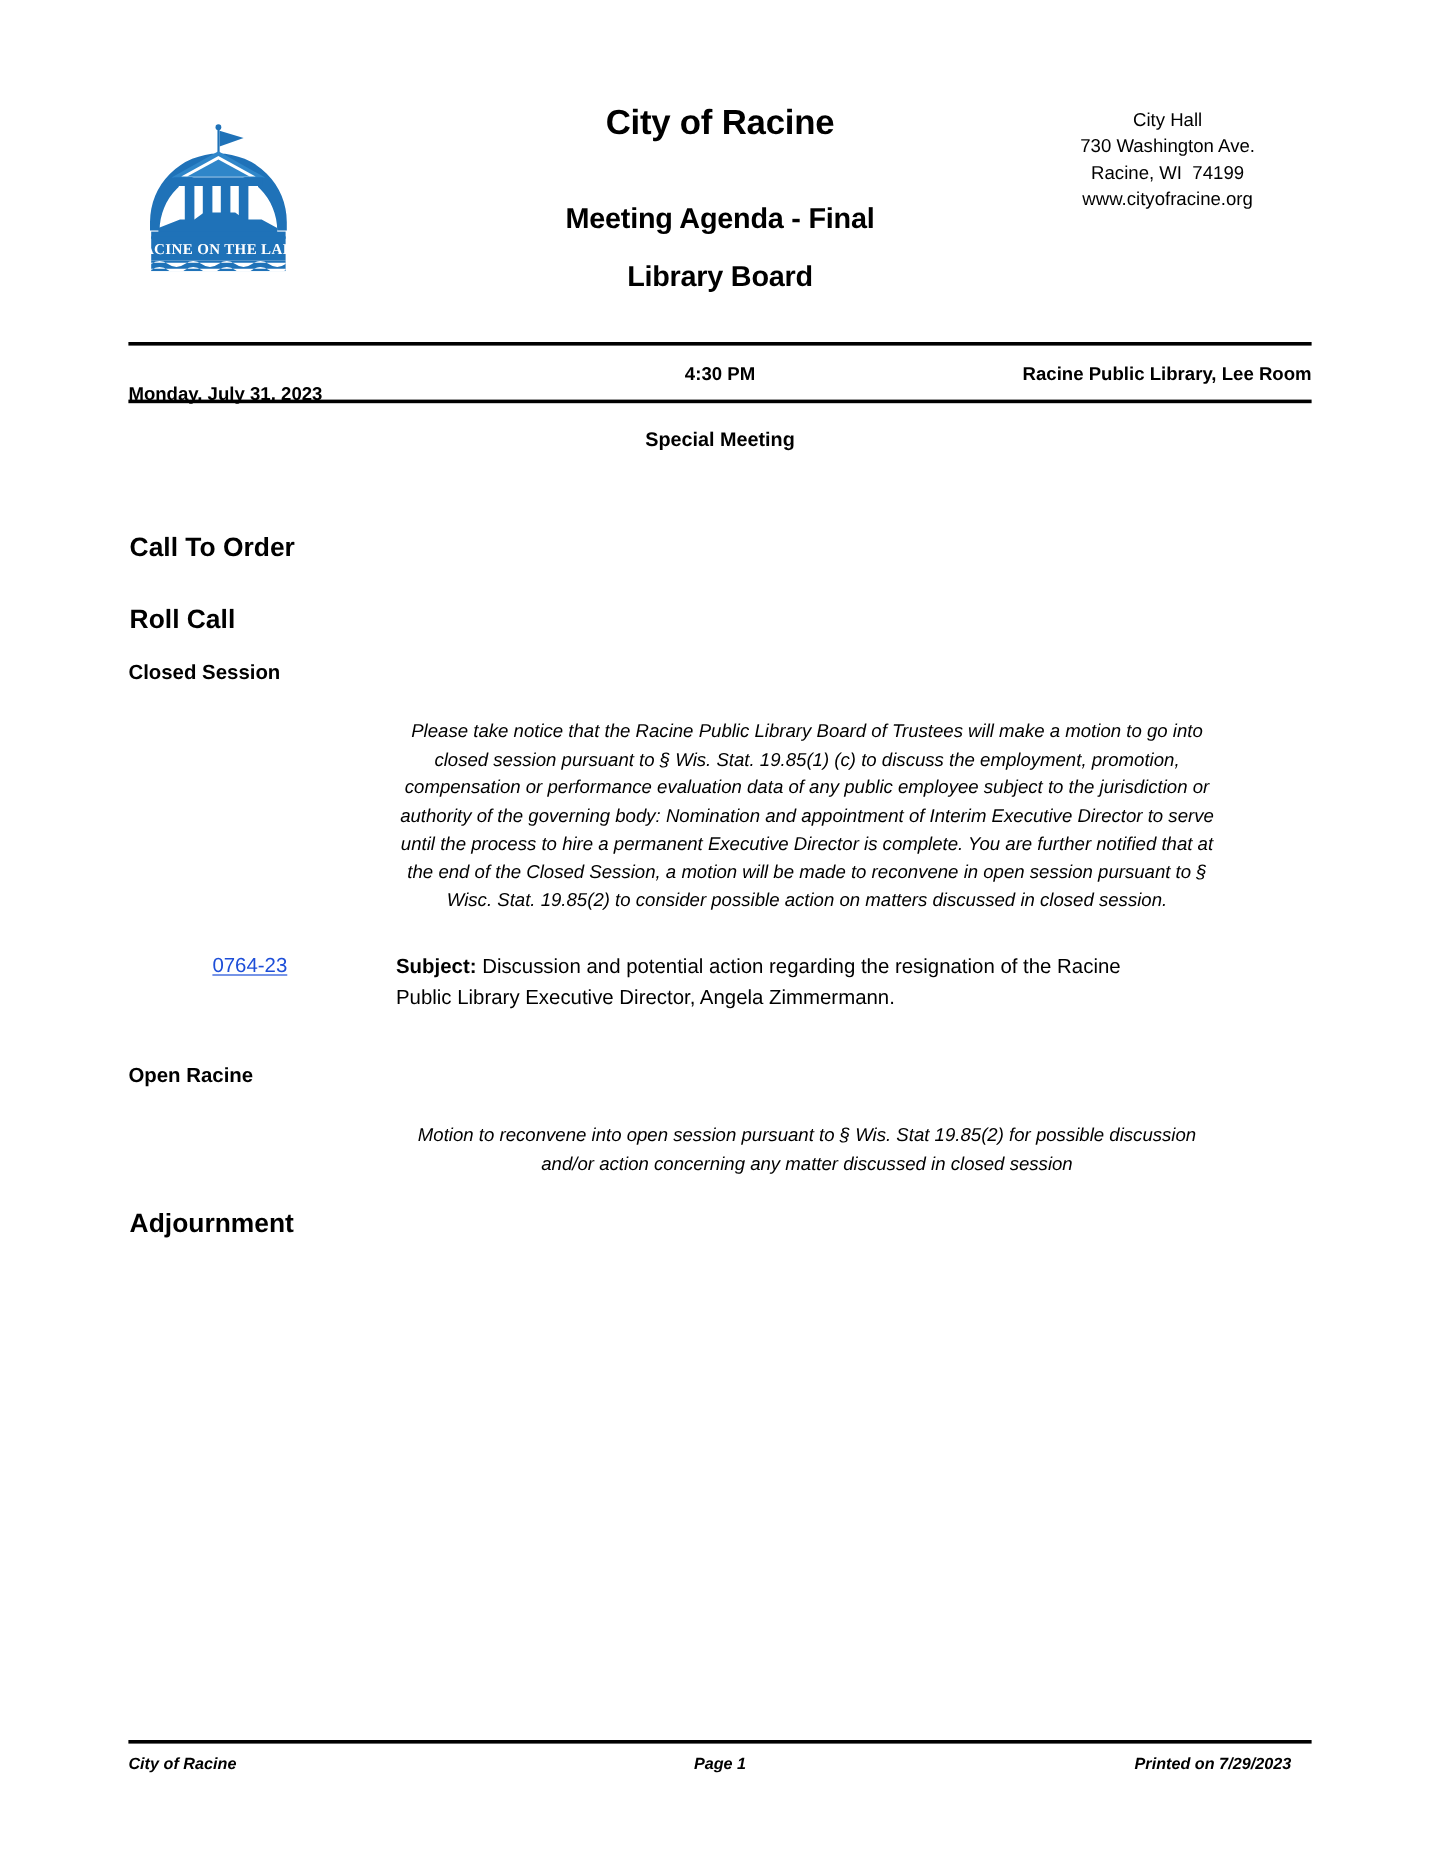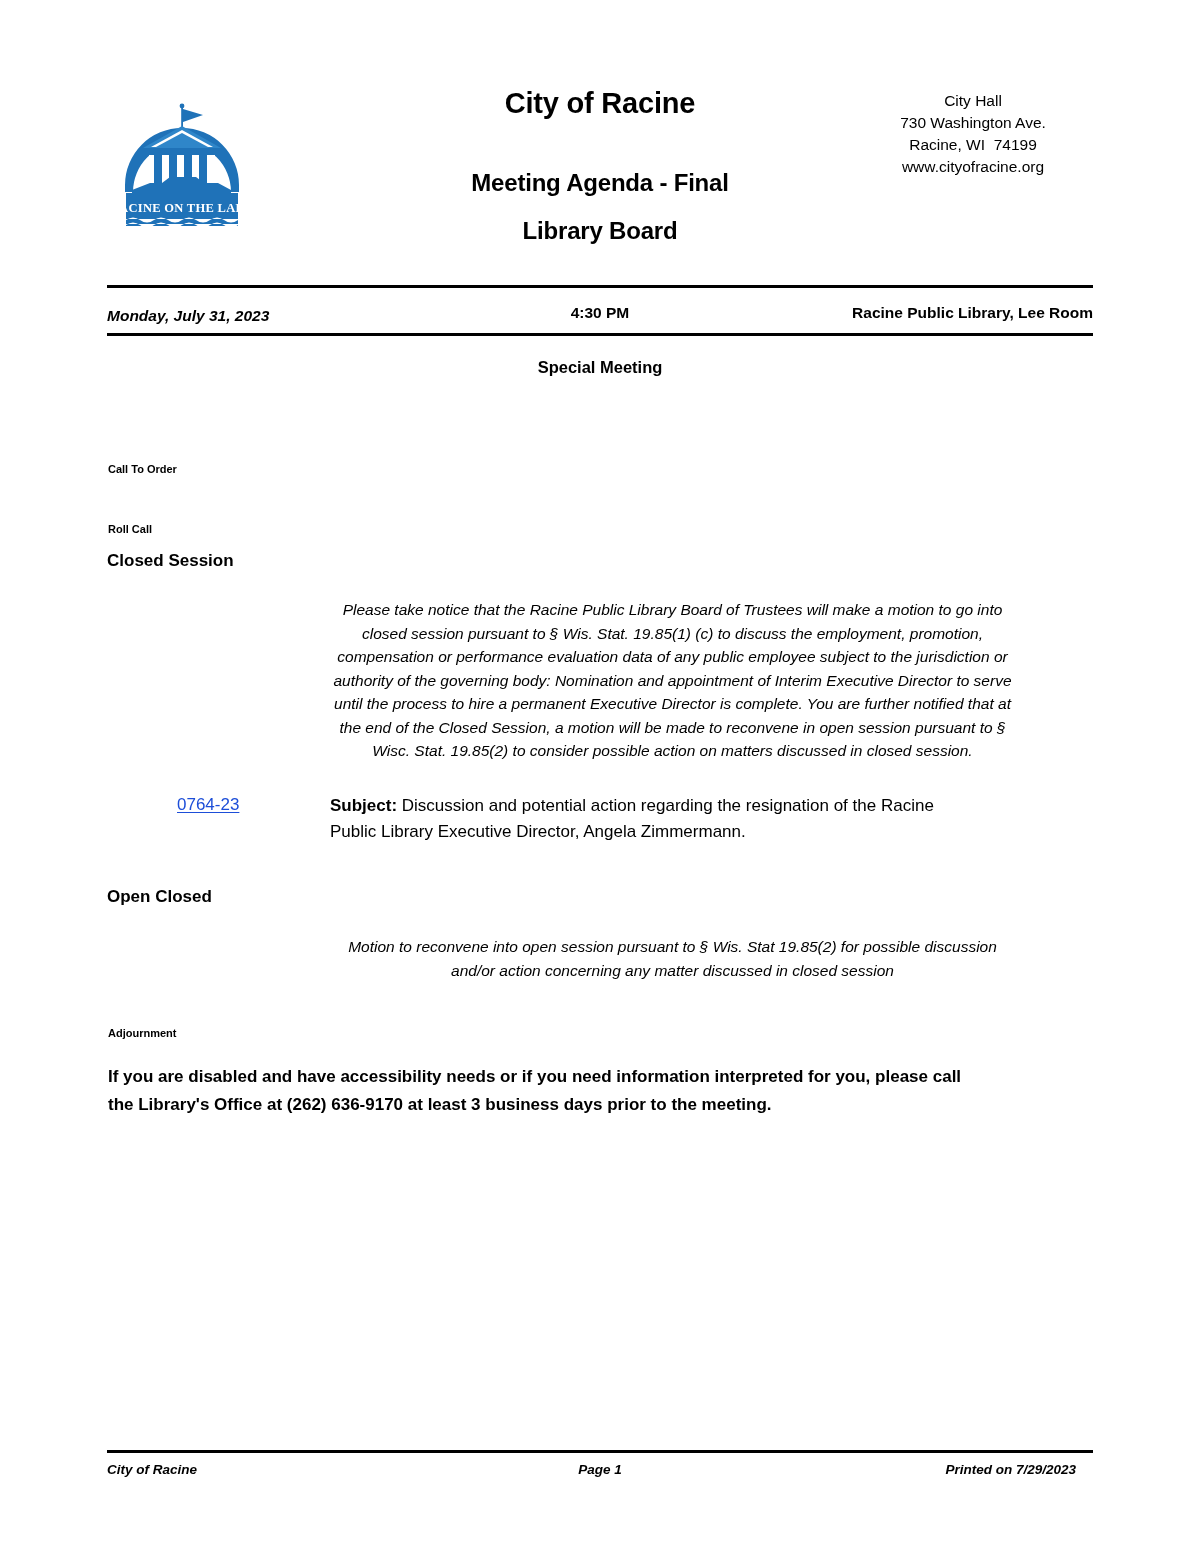--- a/index.html
+++ b/index.html
@@ -94,41 +94,40 @@
   
   .meta-row {
     position: absolute;
     left: 107px;
     top: 304px;
     width: 986px;
     height: 26px;
     font-size: 15.5px;
     font-weight: bold;
   }
-  .meta-date  { position: absolute; left: 0;   top: 3px; font-style: italic; }
+  .meta-date  { position: absolute; left: 0;   top: 16px; }
   .meta-time  { position: absolute; left: 0;   top: 0; width: 986px; text-align: center; }
   .meta-place { position: absolute; right: 0;  top: 0; }
 
   
   .special-meeting {
     position: absolute;
     left: 107px;
     top: 358px;
     width: 986px;
     text-align: center;
     font-size: 16.5px;
     font-weight: bold;
   }
 
   .agenda-heading {
     position: absolute;
     left: 108px;
-    font-size: 11px;
-    font-weight: bold;
-    margin-top: 20px;
+    font-size: 22px;
+    font-weight: bold;
   }
   .h-call-to-order { top: 443px; }
   .h-roll-call     { top: 503px; }
   .h-adjournment   { top: 1007px; }
 
   .section-heading {
     position: absolute;
     left: 107px;
     width: 986px;
     font-size: 17px;
@@ -273,26 +272,25 @@
   <div class="agenda-heading h-roll-call">Roll Call</div>
 
   <div class="section-heading h-closed-session">Closed Session</div>
   <div class="italic-para p-closed">Please take notice that the Racine Public Library Board of Trustees will make a motion to go into closed session pursuant to § Wis. Stat. 19.85(1) (c) to discuss the employment, promotion, compensation or performance evaluation data of any public employee subject to the jurisdiction or authority of the governing body: Nomination and appointment of Interim Executive Director to serve until the process to hire a permanent Executive Director is complete. You are further notified that at the end of the Closed Session, a motion will be made to reconvene in open session pursuant to § Wisc. Stat. 19.85(2) to consider possible action on matters discussed in closed session.</div>
 
   <div class="item-row">
     <a class="item-file" href="#">0764-23</a>
     <div class="item-subject"><b>Subject:</b><span> Discussion and potential action regarding the resignation of the Racine Public Library Executive Director, Angela Zimmermann.</span></div>
   </div>
 
-  <div class="section-heading h-open-session">Open Closed</div>
+  <div class="section-heading h-open-session">Open Racine</div>
   <div class="italic-para p-open">Motion to reconvene into open session pursuant to § Wis. Stat 19.85(2) for possible discussion and/or action concerning any matter discussed in closed session</div>
 
   <div class="agenda-heading h-adjournment">Adjournment</div>
 
-  <div class="accessibility">If you are disabled and have accessibility needs or if you need information interpreted for you, please call the Library's Office at (262) 636-9170 at least 3 business days prior to the meeting.</div>
 
   <div class="rule rule-footer"></div>
   <div class="footer">
     <div class="footer-left">City of Racine</div>
     <div class="footer-center">Page 1</div>
     <div class="footer-right">Printed on 7/29/2023</div>
   </div>
 
 </div>
 

